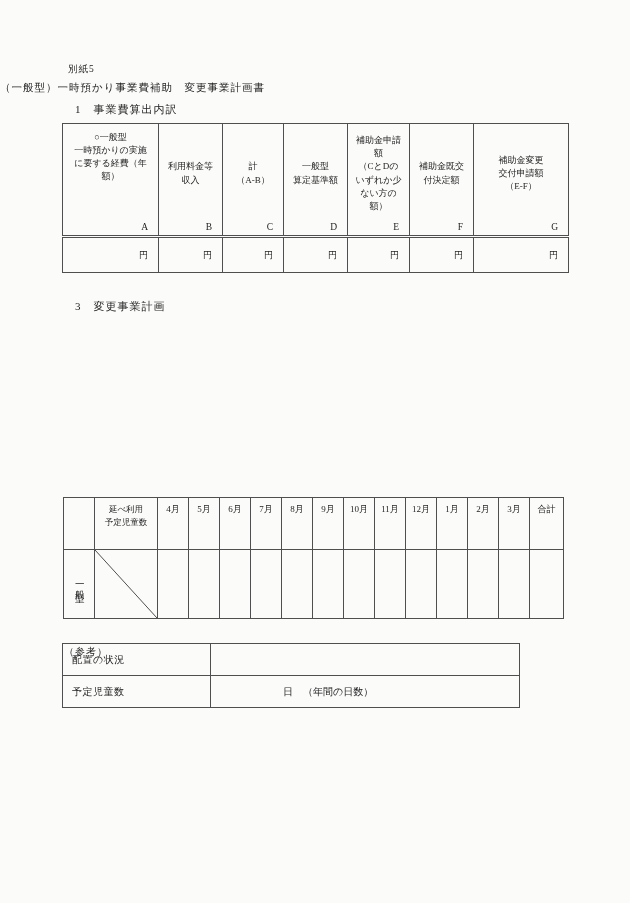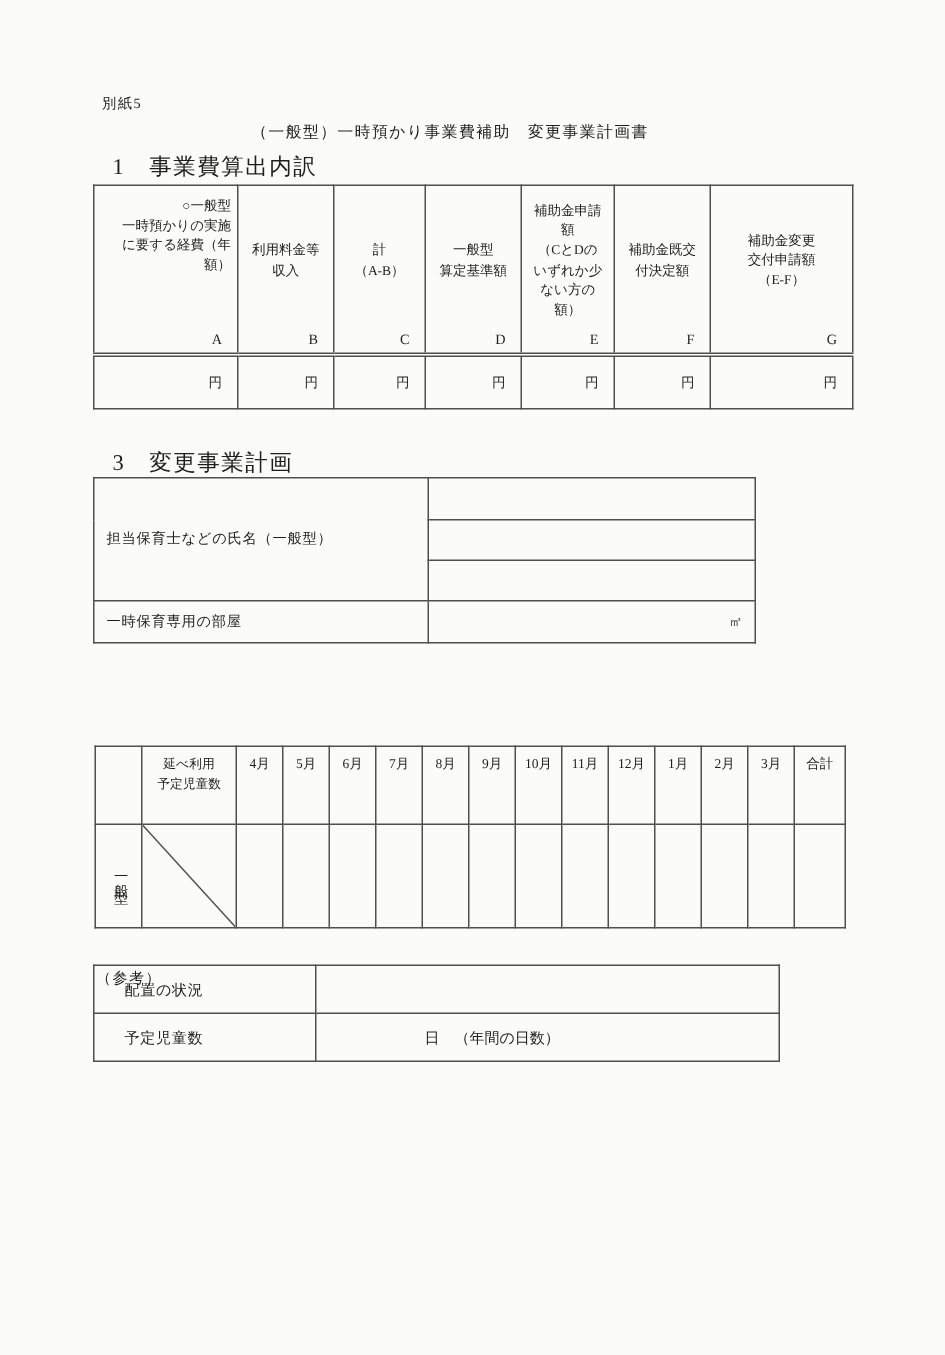--- a/index.html
+++ b/index.html
@@ -4,38 +4,38 @@
 <style>
   html,body { margin:0; padding:0; background:#e8e8e8; }
   .page {
     position:relative; width:630px; height:903px; margin:0 auto;
     background:#fbfbfa; color:#1e1e1e;
     font-family:"Liberation Serif","DejaVu Serif",serif;
   }
   .abs { position:absolute; }
 
   .attachment { left:68px; top:63px; font-size:9.5px; letter-spacing:1px; }
-  .doc-title  { left:0; top:81px; width:600px; text-align:center; font-size:10.5px; letter-spacing:1px; }
-  .sec-heading{ font-size:15px; letter-spacing:1px; }
+  .doc-title  { left:0; top:81px; width:600px; font-size:10.5px; letter-spacing:1px; }
+  .sec-heading{ font-size:11px; letter-spacing:1px; }
   #h1 { left:75px; top:102px; }
   #h2 { left:75px; top:299px; }
   #h3 { left:64px; top:617px; font-size:10px;margin-top:28px; }
 
   table { border-collapse:collapse; table-layout:fixed; }
   td, th { border:1px solid #4f4f4f; padding:0; font-weight:normal; overflow:hidden; }
 
   
   #t1 { left:62px; top:123px; }
   #t1 th {
     position:relative; height:88px; vertical-align:middle;
     font-size:9px; line-height:1.45; text-align:center;
     padding:4px 4px 16px; white-space:pre-line;
     border-bottom:3px double #4f4f4f;
   }
-  #t1 th.first { vertical-align:top; text-align:right; padding-top:7px; }
+  #t1 th.first { vertical-align:top; text-align:center; padding-top:7px; }
   #t1 .code { position:absolute; right:10px; bottom:3px; font-size:9.5px; line-height:1; }
   #t1 td.unit { height:34px; text-align:right; padding-right:10px; font-size:9px; vertical-align:middle; }
 
   
   #t2 { left:62px; top:318px; }
   #t2 td { vertical-align:middle; font-size:9.5px; }
   #t2 td.lbl { text-align:left; padding-left:8px; letter-spacing:0.5px; }
   #t2 td.sqm { text-align:right; padding-right:8px; font-size:9px; }
 
   
@@ -47,21 +47,21 @@
     margin:0 auto; writing-mode:vertical-rl; text-orientation:upright;
     font-size:9.5px; letter-spacing:4px; line-height:1;
   }
   #t3 td.vlabel { text-align:center; }
   #t3 td.diag { position:relative; }
   #t3 td.diag svg { position:absolute; left:0; top:0; width:100%; height:100%; display:block; }
 
   
   #t4 { left:62px; top:643px; }
   #t4 td { vertical-align:middle; font-size:10px; }
-  #t4 td.lbl { text-align:left; padding-left:20px; letter-spacing:0.5px; }
+  #t4 td.lbl { text-align:left; padding-left:9px; letter-spacing:0.5px; }
   #t4 .timeflex { display:flex; justify-content:space-around; padding:0 12px; }
   #t4 td.days { padding-left:72px;margin-left:32px; }
 </style>
 </head>
 <body>
 
 <div class="page">
 
   <div class="abs attachment">別紙5</div>
   <div class="abs doc-title">（一般型）一時預かり事業費補助　変更事業計画書</div>
@@ -108,42 +108,20 @@
       <td class="unit">円</td>
       <td class="unit">円</td>
       <td class="unit">円</td>
       <td class="unit">円</td>
     </tr>
   </tbody>
     </table>
 
   <div class="abs sec-heading" id="h2">3　変更事業計画</div>
 
-  <table class="abs" id="t2">
-    <colgroup>
-        <col style="width:223px">
-        <col style="width:218px">
-      </colgroup>
-    <tbody>
-        <tr style="height:28px">
-      <td class="lbl" rowspan="3">担当保育士などの氏名（一般型）</td>
-      <td></td>
-    </tr>
-    <tr style="height:27px">
-      <td></td>
-    </tr>
-    <tr style="height:27px">
-      <td></td>
-    </tr>
-    <tr style="height:28px">
-      <td class="lbl">一時保育専用の部屋</td>
-      <td class="sqm">㎡</td>
-    </tr>
-  </tbody>
-    </table>
 
   <table class="abs" id="t3">
     <colgroup>
       <col style="width:31px">
         <col style="width:63px">
       <col style="width:31px">
         <col style="width:31px">
         <col style="width:31px">
         <col style="width:31px">
       <col style="width:31px">

